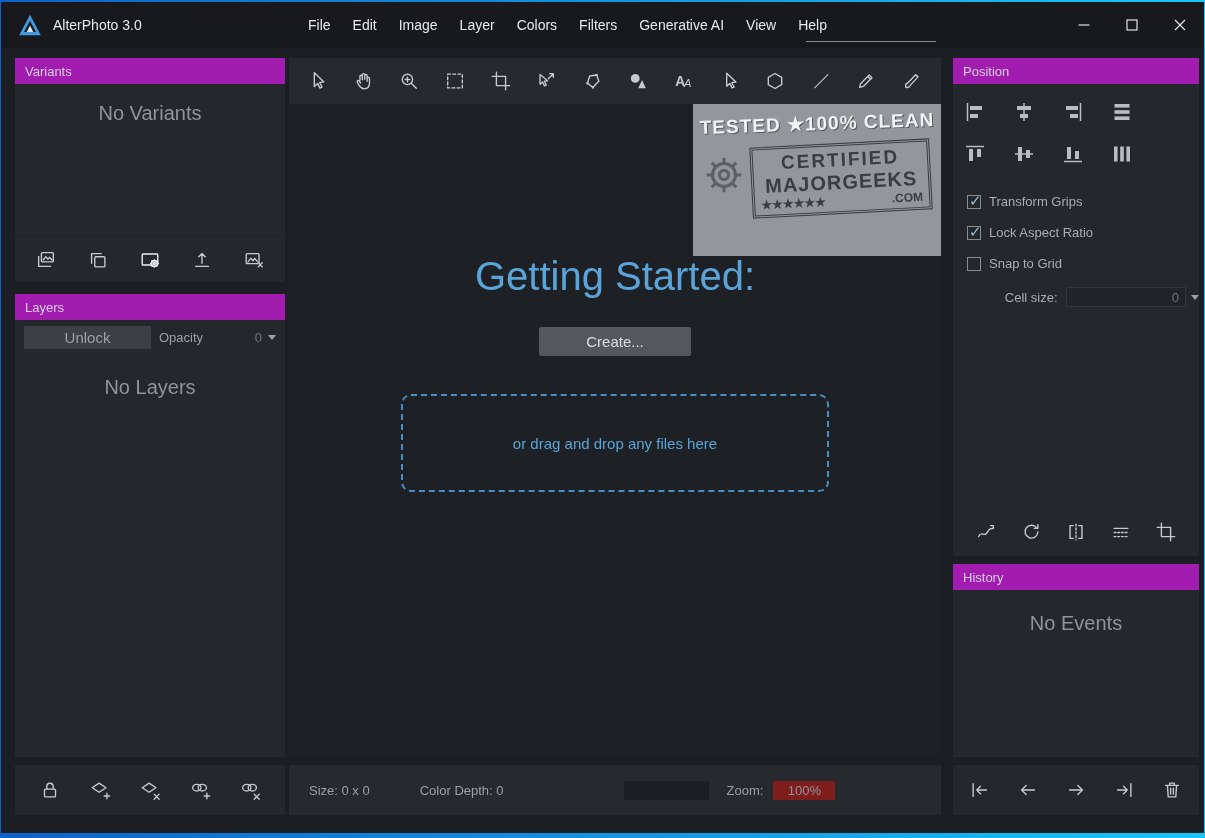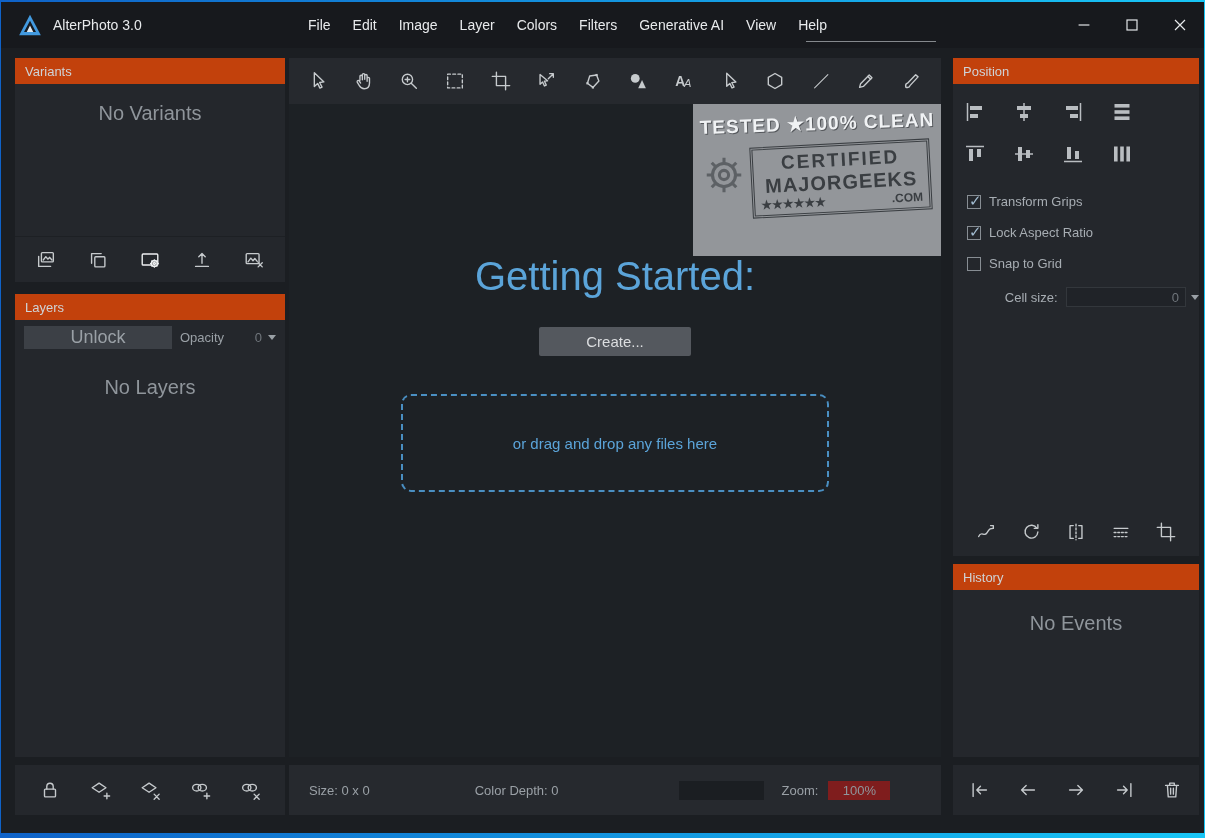--- a/index.html
+++ b/index.html
@@ -18,39 +18,39 @@
   .app-title { margin-left:10px; font-size:14px; color:#e8eaec; }
   .menubar { position:absolute; left:296px; top:0; height:46px; display:flex; align-items:center; }
   .menu-item { padding:0 11px; font-size:14px; color:#e8eaec; cursor:default; }
   .menu-search { position:absolute; left:805px; top:20px; width:130px; height:20px;
                  border:none; border-bottom:1px solid #85898d; background:transparent; }
   .win-controls { position:absolute; right:0; top:0; height:46px; display:flex; }
   .win-btn { width:48px; height:46px; display:flex; align-items:center; justify-content:center; }
   .win-btn svg { width:20px; height:20px; stroke:#e8eaec; fill:none; stroke-width:1.4; }
 
   
-  .panel-header { height:26px; background:#c2410c; color:#cfd3d7; font-size:13px;
+  .panel-header { height:26px; background:#a21caf; color:#cfd3d7; font-size:13px;
                   display:flex; align-items:center; padding:0 10px; flex:0 0 auto; }
   .empty-text { color:#8f959b; font-size:20px; }
   .ic { width:22px; height:22px; stroke:#c6cacd; fill:none; stroke-width:1.5;
         stroke-linecap:round; stroke-linejoin:round; }
   .icon-row { display:flex; align-items:center; justify-content:space-between; }
   .tool-btn { display:flex; align-items:center; justify-content:center; width:34px; height:34px; cursor:default; }
   .dd-arrow { width:0; height:0; border-left:4px solid transparent; border-right:4px solid transparent;
               border-top:5px solid #9aa0a6; }
 
   
   .left-col { position:absolute; left:14px; top:56px; width:270px; bottom:18px;
               display:flex; flex-direction:column; }
   .variants-panel { display:flex; flex-direction:column; margin-bottom:12px; }
   .variants-body { height:152px; background:#24272c; display:flex; justify-content:center; padding-top:18px; }
   .variants-toolbar { height:46px; background:#24272c; border-top:1px solid #1d2024; padding:0 14px; }
   .layers-panel { flex:1; display:flex; flex-direction:column; background:#24272c; }
   .layers-controls { height:34px; display:flex; align-items:center; padding:0 9px; }
-  .unlock-btn { width:148px; height:23px; background:#3c4046; color:#9aa0a6; font-size:18px;
+  .unlock-btn { width:127px; height:23px; background:#3c4046; color:#9aa0a6; font-size:15px;
                 border:none; display:flex; align-items:center; justify-content:center; }
   .opacity-label { margin-left:8px; color:#9aa0a6; font-size:13px; }
   .opacity-value { margin-left:auto; width:34px; text-align:right; color:#70767c; font-size:13px; }
   .layers-controls .dd-arrow { margin-left:6px; }
   .layers-body { flex:1; display:flex; justify-content:center; padding-top:22px; }
   .layers-toolbar { height:50px; background:#24272c; margin-top:8px; padding:0 18px; flex:0 0 auto; }
 
   
   .center-col { position:absolute; left:288px; top:56px; width:652px; bottom:18px;
                 display:flex; flex-direction:column; }
@@ -60,21 +60,21 @@
   .getting-started { margin-top:150px; font-size:40px; color:#5ba4d9; }
   .cta-row { margin-top:28px; display:flex; gap:10px; }
   .cta-btn { width:152px; height:29px; background:#54585e; color:#dcdee0; font-size:15px; border:none;
              border-radius:2px; display:flex; align-items:center; justify-content:center; }
   .dropzone { margin-top:38px; width:428px; height:98px; border:2px dashed #4a8fc2; border-radius:10px;
               display:flex; align-items:center; justify-content:center; }
   .dropzone span { color:#5ba4d9; font-size:15px; }
   .status-bar { height:50px; background:#26292e; margin-top:8px; display:flex; align-items:center;
                 font-size:13px; color:#9aa0a6; flex:0 0 auto; }
   .sb-size { margin-left:20px; }
-  .sb-depth { margin-left:105px; }
+  .sb-depth { margin-left:50px; }
   .sb-input { margin-left:120px; width:85px; height:19px; background:#1b1e22; border:none; }
   .sb-zoom-label { margin-left:18px; }
   .sb-zoom-box { margin-left:10px; width:62px; height:19px; background:#7f1d1d; color:#8f959b;
                  display:flex; align-items:center; justify-content:center; }
 
   
   .watermark { position:absolute; top:0; right:0; width:248px; height:152px; background:#93969a;
                color:#3a3e42; font-weight:bold; overflow:hidden; }
   .wm-top { margin-top:8px; text-align:center; font-size:19px; letter-spacing:1px; color:#f0f2f4;
             text-shadow:1px 1px 0 #54575b; transform:rotate(-2deg); }

